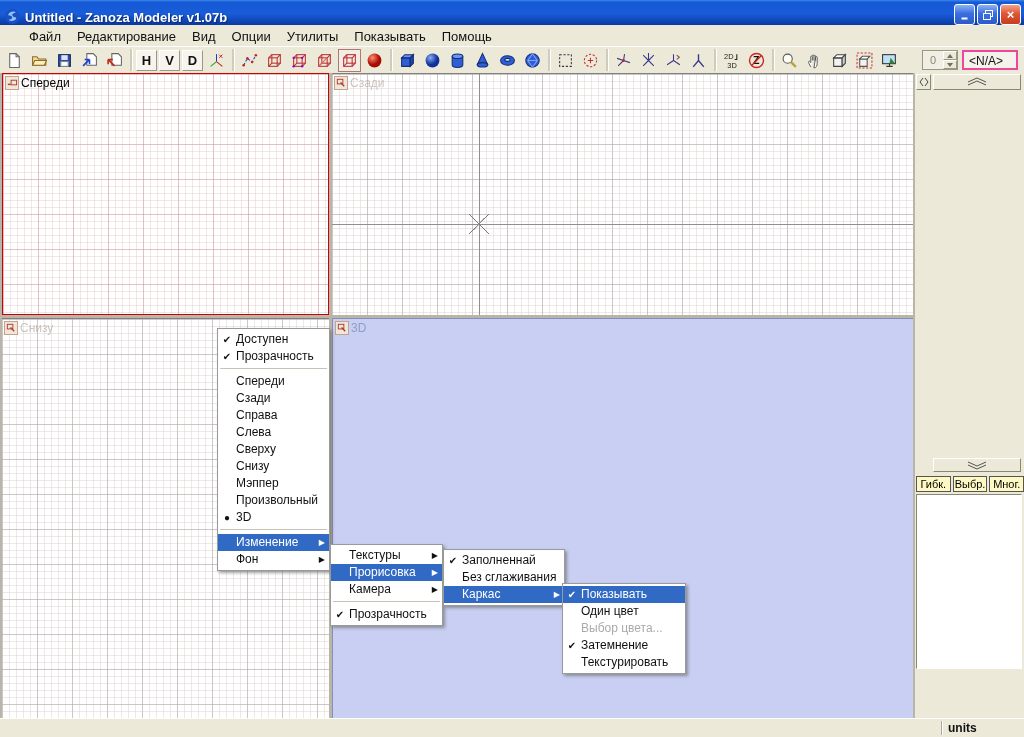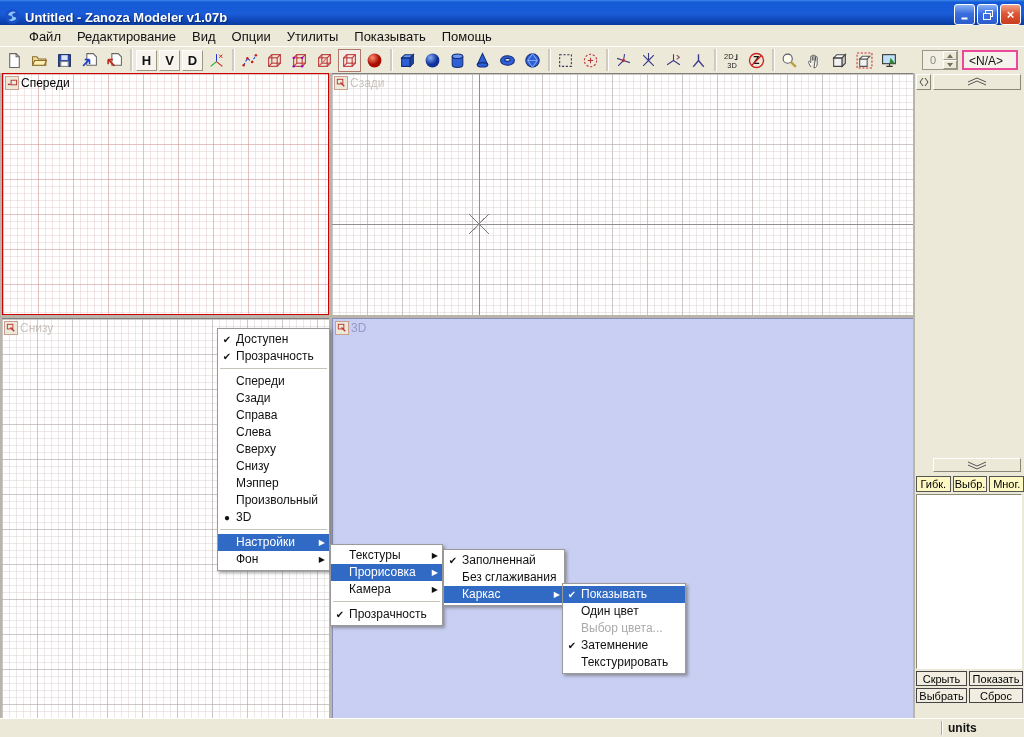--- a/index.html
+++ b/index.html
@@ -457,26 +457,20 @@
         <svg width="26" height="10" viewBox="0 0 26 10">
             <path d="M4 2l9 4 9-4M4 5l9 4 9-4" fill="none" stroke="#555"></path>
           </svg>
       </span>
       <div class="side-tabs" id="sidetabs">
           <span class="side-tab">Гибк.</span>
           <span class="side-tab">Выбр.</span>
           <span class="side-tab">Мног.</span>
         </div>
       <div class="side-listbox"></div>
-      <div class="side-actions">
-        <span class="act-btn">Скрыть</span>
-        <span class="act-btn">Показать</span>
-        <span class="act-btn">Выбрать</span>
-        <span class="act-btn">Сброс</span>
-      </div>
     </div>
   </div>
 
   <div class="statusbar">
     <span class="sb-sep"></span>
     <span class="sb-units">units</span>
   </div>
 
   <div class="cmenu" id="menu-main">
       <div class="mitem">
@@ -531,21 +525,21 @@
         <span class="marr"></span>
       </div>
       <div class="mitem">
         <span class="mchk">●</span>
         <span class="mlab">3D</span>
         <span class="marr"></span>
       </div>
       <div class="msep"></div>
       <div class="mitem hl">
         <span class="mchk"></span>
-        <span class="mlab">Настройки</span>
+        <span class="mlab">Изменение</span>
         <span class="marr">▶</span>
       </div>
       <div class="mitem">
         <span class="mchk"></span>
         <span class="mlab">Фон</span>
         <span class="marr">▶</span>
       </div>
     </div>
   <div class="cmenu" id="menu-settings">
       <div class="mitem">

